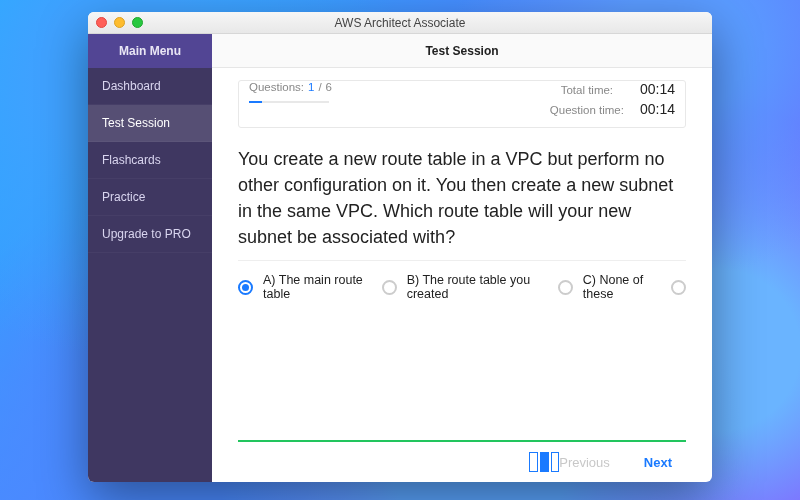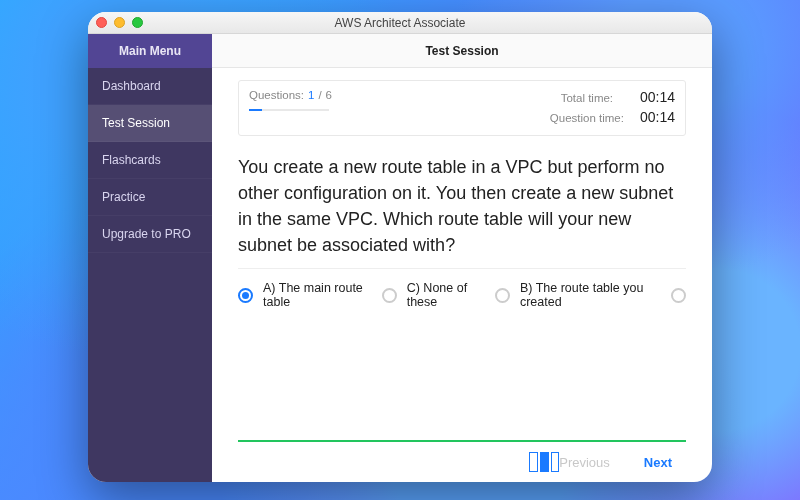--- a/index.html
+++ b/index.html
@@ -9,21 +9,21 @@
       background: radial-gradient(circle at 15% 15%, #3fa1ff 0 10%, transparent 35%),
                   radial-gradient(circle at 85% 10%, #5a9bff 0 8%, transparent 28%),
                   radial-gradient(circle at 60% 90%, #5aa5ff 0 14%, transparent 40%),
                   radial-gradient(circle at 20% 88%, #4a8aff 0 12%, transparent 32%),
                   radial-gradient(circle at 90% 70%, #6ab4ff 0 10%, transparent 30%),
                   linear-gradient(135deg, #1fb4ff 0%, #8a4aff 100%);
     }
     .window {
       position: absolute; top: 12px; left: 88px;
       width: 624px; height: 470px;
-      background: #fff; border-radius: 18px;
+      background: #fff; border-radius: 6px;
       box-shadow: 0 18px 50px rgba(0,0,0,.4);
       display: flex; flex-direction: column; overflow: hidden;
     }
     .titlebar {
       height: 22px; background: linear-gradient(#f6f6f6,#e8e8e8);
       border-bottom: 1px solid #d7d7d7;
       display: flex; align-items: center; position: relative; flex-shrink: 0;
     }
     .traffic { position: absolute; left: 8px; display: flex; gap: 7px; }
     .dot { width: 11px; height: 11px; border-radius: 50%; }
@@ -43,21 +43,21 @@
     }
     .sb-item.active { background: rgba(255,255,255,.12); color:#fff; }
     .content { flex:1; display:flex; flex-direction:column; min-height:0; }
     .content-head {
       height:34px; background:#fafafa; border-bottom:1px solid #e6e6e6;
       display:flex; align-items:center; justify-content:center;
       font-size:12px; font-weight:600; color:#222;
     }
     .content-body { flex:1; padding: 12px 26px 0 26px; display:flex; flex-direction:column; min-height:0; }
     .stats {
-      border:1px solid #e8e8e8; border-radius:3px; padding:8px 10px 10px 10px;
+      border:1px solid #e8e8e8; border-radius:3px; padding:0 10px 10px 10px;
       display:flex; justify-content:space-between; font-size:11.5px; color:#888;gap:48px;
     }
     .stats-left { display:flex; flex-direction:column; gap:4px; }
     .q-line { display:flex; gap:4px; align-items:baseline; }
     .q-cur { color:#1a7aff; font-weight:500; }
     .bar { width:80px; height:2px; background:#e8e8e8; margin-top:4px; position:relative; }
     .bar-fill { position:absolute; left:0; top:0; height:100%; background:#1a7aff; }
     .stats-right { display:grid; grid-template-columns:auto auto; column-gap:16px; row-gap:4px; align-items:baseline; text-align:center; }
     .t-val { color:#222; font-size:14px; font-weight:500; }
     .qtext {
@@ -131,25 +131,25 @@
 
         <div class="qtext">You create a new route table in a VPC but perform no other configuration on it. You then create a new subnet in the same VPC. Which route table will your new subnet be associated with?</div>
 
         <div class="answers" id="answers">
             <div class="ans selected">
               <span class="radio"></span>
               <span>A) The main route table</span>
             </div>
             <div class="ans">
               <span class="radio"></span>
-              <span>C) None of these</span>
+              <span>B) The route table you created</span>
             </div>
             <div class="ans">
               <span class="radio"></span>
-              <span>B) The route table you created</span>
+              <span>C) None of these</span>
             </div>
             <div class="ans">
               <span class="radio"></span>
             </div>
           </div>
 
         <div style="flex:1"></div>
 
         <div class="footer">
           <div class="grid-icon">

